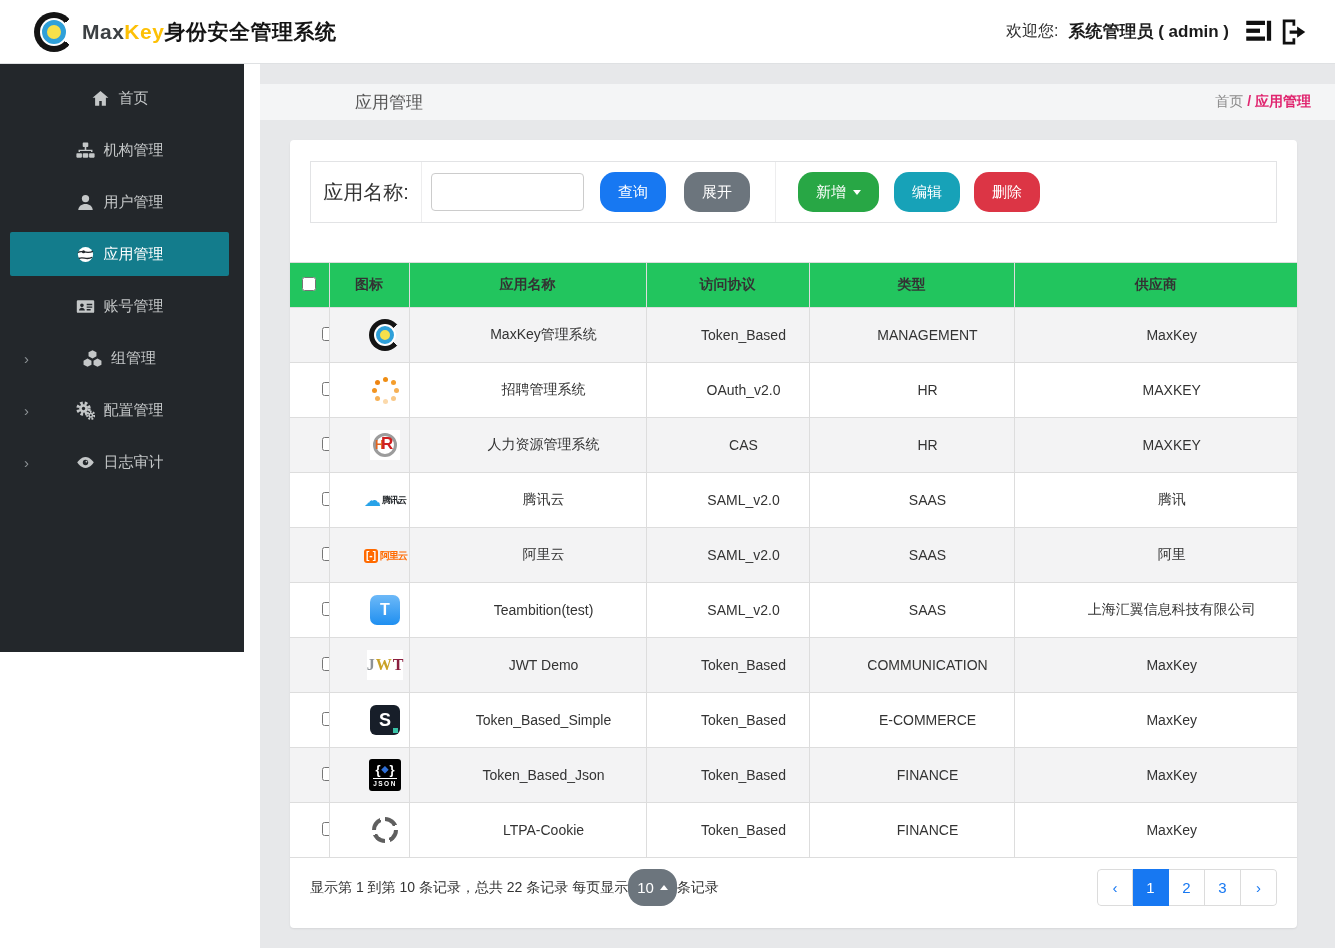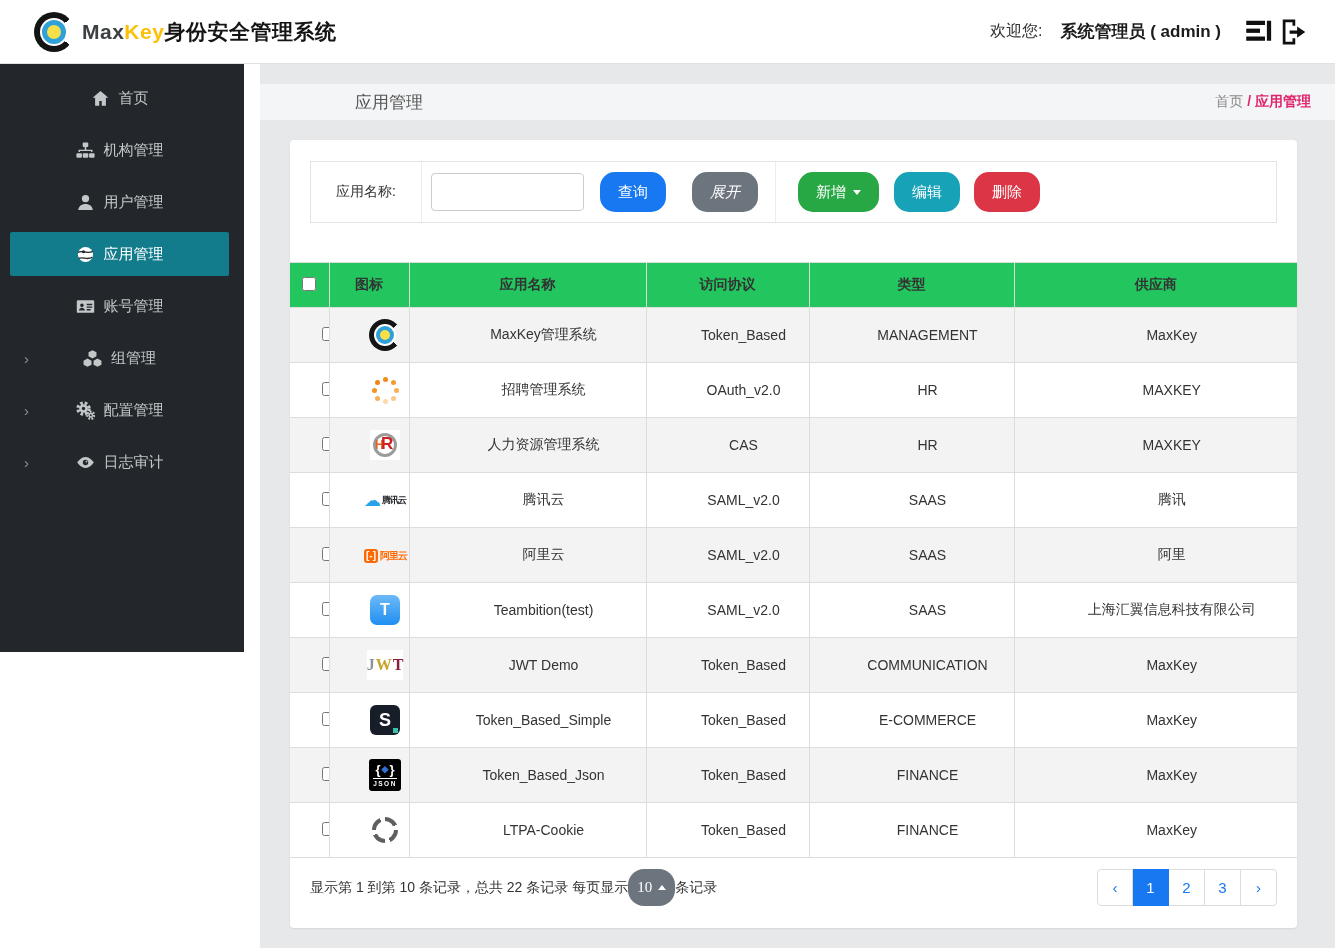--- a/index.html
+++ b/index.html
@@ -9,21 +9,21 @@
   
   .topbar { height:64px; background:#fff; border-bottom:1px solid #dfe1e3;
             display:flex; align-items:center; justify-content:space-between; padding:0 26px 0 34px; }
   .brand { display:flex; align-items:center; gap:8px; }
   .brand-logo { width:40px; height:40px; border-radius:50%; position:relative; flex:none;
     background:conic-gradient(#141414 0 50deg, transparent 50deg 130deg, #141414 130deg 360deg); }
   .brand-logo::after { content:""; position:absolute; inset:8px; border-radius:50%;
     border:5px solid #2fa0d9; background:#f6e04a; box-shadow:0 0 0 2px #fff; }
   .brand-text { font-size:21px; font-weight:bold; letter-spacing:.5px; }
   .brand-text .max { color:#3c4043; } .brand-text .key { color:#fdc006;text-align:right; } .brand-text .suffix { color:#141414; }
-  .user-area { display:flex; align-items:center; gap:18px; font-size:16px; color:#333; }
+  .user-area { display:flex; align-items:center; gap:10px; font-size:16px; color:#333; }
   .user-area b { font-size:17px; color:#1b1b1b; }
   .top-icons { display:flex; align-items:center; gap:4px; margin-left:6px; }
   .top-icons svg { width:30px; height:30px; fill:#101010; cursor:pointer; }
 
   
   .sidebar { position:absolute; left:0; top:64px; width:244px; height:588px; background:#23272b; }
   .side-menu { list-style:none; padding-top:8px; }
   .side-item { height:52px; padding:4px 15px 4px 10px; position:relative; cursor:pointer; }
   .side-item-inner { height:44px; display:flex; align-items:center; justify-content:center;
                      color:#c4c7c8; font-size:15px; border-radius:2px; }
@@ -43,28 +43,28 @@
   .breadcrumb { font-size:14px; }
   .breadcrumb .bc-home { color:#8a8a8a; }
   .breadcrumb .bc-sep, .breadcrumb .bc-cur { color:#e0256f; font-weight:bold; }
 
   .card { position:relative; margin:40px 38px 0 30px; background:#fff; border-radius:4px;
           box-shadow:0 1px 2px rgba(0,0,0,.08); padding:21px 0 22px 0; }
 
   
   .search-box { margin:0 20px; height:62px; border:1px solid #e2e3e5; display:flex; align-items:stretch; }
   .cell-label { width:111px; display:flex; align-items:center; justify-content:center;
-                border-right:1px solid #ededee; font-size:14px; color:#333; }
+                border-right:1px solid #ededee; font-size:20px; color:#333; }
   .cell-mid { width:354px; display:flex; align-items:center; padding-left:9px; border-right:1px solid #ededee; }
   .cell-actions { flex:1; display:flex; align-items:center; padding-left:22px; }
   .txt-input { width:153px; height:38px; border:1px solid #ccc; border-radius:4px; padding:0 10px; font-size:14px; outline:none; }
   .btn { border:none; border-radius:15px; color:#fff; font-size:15px; height:40px; padding:0 18px;
          cursor:pointer; display:inline-flex; align-items:center; gap:7px; font-family:inherit; }
   .btn-query  { background:#1778f2; margin-left:16px; }
-  .btn-expand { background:#6c757d; margin-left:26px;font-style:italic; }
+  .btn-expand { background:#6c757d; margin-left:18px; }
   .btn-add    { background:#28a745; }
   .btn-edit   { background:#17a2b8; margin-left:15px; }
   .btn-delete { background:#dc3545; margin-left:14px; }
   .caret-down { width:0; height:0; border-left:4px solid transparent; border-right:4px solid transparent;
                 border-top:5px solid #fff; }
   .caret-up   { width:0; height:0; border-left:4px solid transparent; border-right:4px solid transparent;
                 border-bottom:5px solid #fff; margin-left:6px; }
 
   
   table.apps { width:100%; border-collapse:collapse; margin-top:39px; table-layout:fixed; }
@@ -115,21 +115,21 @@
     background:conic-gradient(#5f5f5f 0 65deg, transparent 65deg 90deg, #5f5f5f 90deg 155deg,
       transparent 155deg 180deg, #5f5f5f 180deg 245deg, transparent 245deg 270deg,
       #5f5f5f 270deg 335deg, transparent 335deg 360deg); }
   .ai-ltpa::before { content:""; position:absolute; inset:4px; border-radius:50%; background:#fff; }
 
   
   .pager { display:flex; align-items:center; justify-content:space-between; margin:11px 20px 0 20px; }
   .pager-left { display:flex; align-items:center; font-size:14px; color:#333; }
   .pagesize-btn { background:#6c757d; color:#fff; border:none; border-radius:16px; height:37px; min-width:47px;
                   font-size:15px; display:inline-flex; align-items:center; justify-content:center;
-                  padding:0 9px; cursor:pointer; font-family:Liberation Serif, serif; }
+                  padding:0 9px; cursor:pointer; font-family:Liberation Sans, sans-serif; }
   .page-group { display:flex; list-style:none; border-radius:4px; overflow:hidden; }
   .page-group li { min-width:36px; height:37px; display:flex; align-items:center; justify-content:center;
                    background:#fff; border:1px solid #dcdcdc; border-left:none; color:#1778f2;
                    font-size:15px; cursor:pointer; padding:0 6px; }
   .page-group li:first-child { border-left:1px solid #dcdcdc; border-radius:4px 0 0 4px; }
   .page-group li:last-child { border-radius:0 4px 4px 0; }
   .page-group li.active { background:#1778f2; color:#fff; border-color:#1778f2; }
 </style>
 </head>
 <body>

